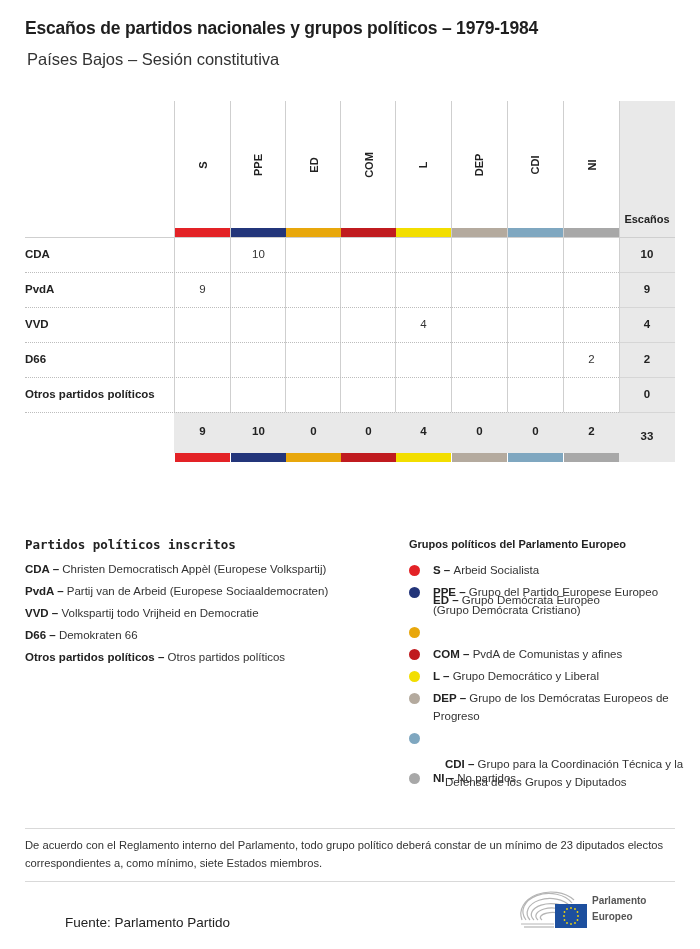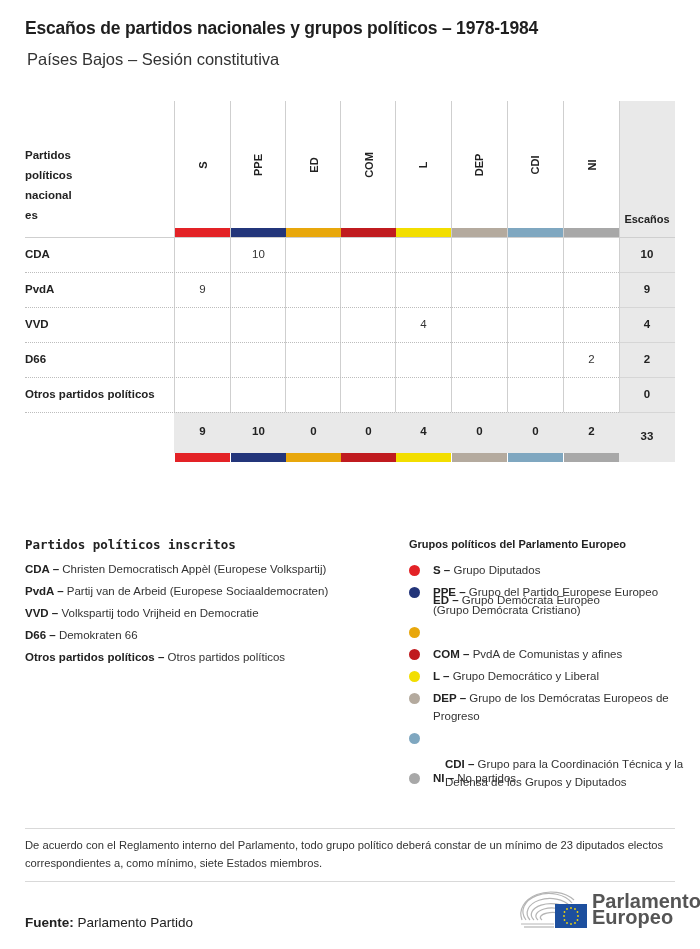--- a/index.html
+++ b/index.html
@@ -36,41 +36,35 @@
   .leg-left-item b { color: #222; }
 
   .leg-right-title { position: absolute; left: 409px; top: 538px; font-size: 11px; font-weight: bold; color: #222; }
   .leg-dot { position: absolute; left: 409px; width: 11px; height: 11px; border-radius: 50%; }
   .leg-right-item { position: absolute; left: 433px; width: 250px; font-size: 11.5px; line-height: 18px; color: #333; }
   .leg-right-item b { color: #222; }
 
   .rule { position: absolute; left: 25px; width: 650px; height: 1px; background: #d9d9d9; }
   .note { position: absolute; left: 25px; top: 836px; width: 640px; font-size: 11.2px; line-height: 18px; color: #333; }
   .source { position: absolute; left: 25px; top: 915px; font-size: 13.5px; color: #222; }
-  .source b { font-weight: bold; }
+  .source b { font-weight: normal; margin-left: 40px; }
 
   .logo { position: absolute; left: 518px; top: 890px; width: 160px; height: 40px; }
-  .logo-text { position: absolute; left: 74px; top: 3px; font-size: 20px; font-weight: bold; color: #555; line-height: 16px; }
+  .logo-text { position: absolute; left: 74px; top: 3px; font-size: 10px; font-weight: bold; color: #555; line-height: 16px; }
 </style>
 </head>
 <body>
 
-<div class="title">Escaños de partidos nacionales y grupos políticos – 1978-1984</div>
+<div class="title">Escaños de partidos nacionales y grupos políticos – 1979-1984</div>
 <div class="subtitle">Países Bajos – Sesión constitutiva</div>
 
 <div class="tbl" id="tbl">
   <div class="esc-bg"></div>
   <div class="tot-bg"></div>
 
-  <div class="hdr-label">
-    <div>Partidos</div>
-    <div>políticos</div>
-    <div>nacional</div>
-    <div>es</div>
-  </div>
   <div class="esc-head">Escaños</div>
   <div class="hdr-line"></div>
 <div class="vline" style="left:174px"></div>
     <div class="vline" style="left:230px"></div>
     <div class="vline" style="left:285px"></div>
     <div class="vline" style="left:340px"></div>
     <div class="vline" style="left:395px"></div>
     <div class="vline" style="left:451px"></div>
     <div class="vline" style="left:507px"></div>
     <div class="vline" style="left:563px"></div>
@@ -191,21 +185,21 @@
     <div class="leg-left-item" style="top: 563px;"><b>CDA</b><b> – </b><span>Christen Democratisch Appèl (Europese Volkspartij)</span></div>
     <div class="leg-left-item" style="top: 585px;"><b>PvdA</b><b> – </b><span>Partij van de Arbeid (Europese Sociaaldemocraten)</span></div>
     <div class="leg-left-item" style="top: 607px;"><b>VVD</b><b> – </b><span>Volkspartij todo Vrijheid en Democratie</span></div>
     <div class="leg-left-item" style="top: 629px;"><b>D66</b><b> – </b><span>Demokraten 66</span></div>
     <div class="leg-left-item" style="top: 651px;"><b>Otros partidos políticos</b><b> – </b><span>Otros partidos políticos</span></div>
   </div>
 
 <div class="leg-right-title">Grupos políticos del Parlamento Europeo</div>
 <div id="leg-right">
     <div class="leg-dot" style="top: 565px; background: rgb(227, 34, 38);"></div>
-    <div class="leg-right-item" style="top: 561px;"><b>S</b><b> – </b><span>Grupo Diputados</span></div>
+    <div class="leg-right-item" style="top: 561px;"><b>S</b><b> – </b><span>Arbeid Socialista</span></div>
     <div class="leg-dot" style="top: 587px; background: rgb(35, 53, 122);"></div>
     <div class="leg-right-item" style="top: 583px;"><b>PPE</b><b> – </b><span>Grupo del Partido Europese Europeo (Grupo Demócrata Cristiano)</span></div>
     <div class="leg-dot" style="top: 627px; background: rgb(232, 167, 12);"></div>
     <div class="leg-right-item" style="top: 591px;"><b>ED</b><b> – </b><span>Grupo Demócrata Europeo</span></div>
     <div class="leg-dot" style="top: 649px; background: rgb(192, 27, 31);"></div>
     <div class="leg-right-item" style="top: 645px;"><b>COM</b><b> – </b><span>PvdA de Comunistas y afines</span></div>
     <div class="leg-dot" style="top: 671px; background: rgb(242, 222, 0);"></div>
     <div class="leg-right-item" style="top: 667px;"><b>L</b><b> – </b><span>Grupo Democrático y Liberal</span></div>
     <div class="leg-dot" style="top: 693px; background: rgb(180, 170, 158);"></div>
     <div class="leg-right-item" style="top: 689px;"><b>DEP</b><b> – </b><span>Grupo de los Demócratas Europeos de Progreso</span></div>

